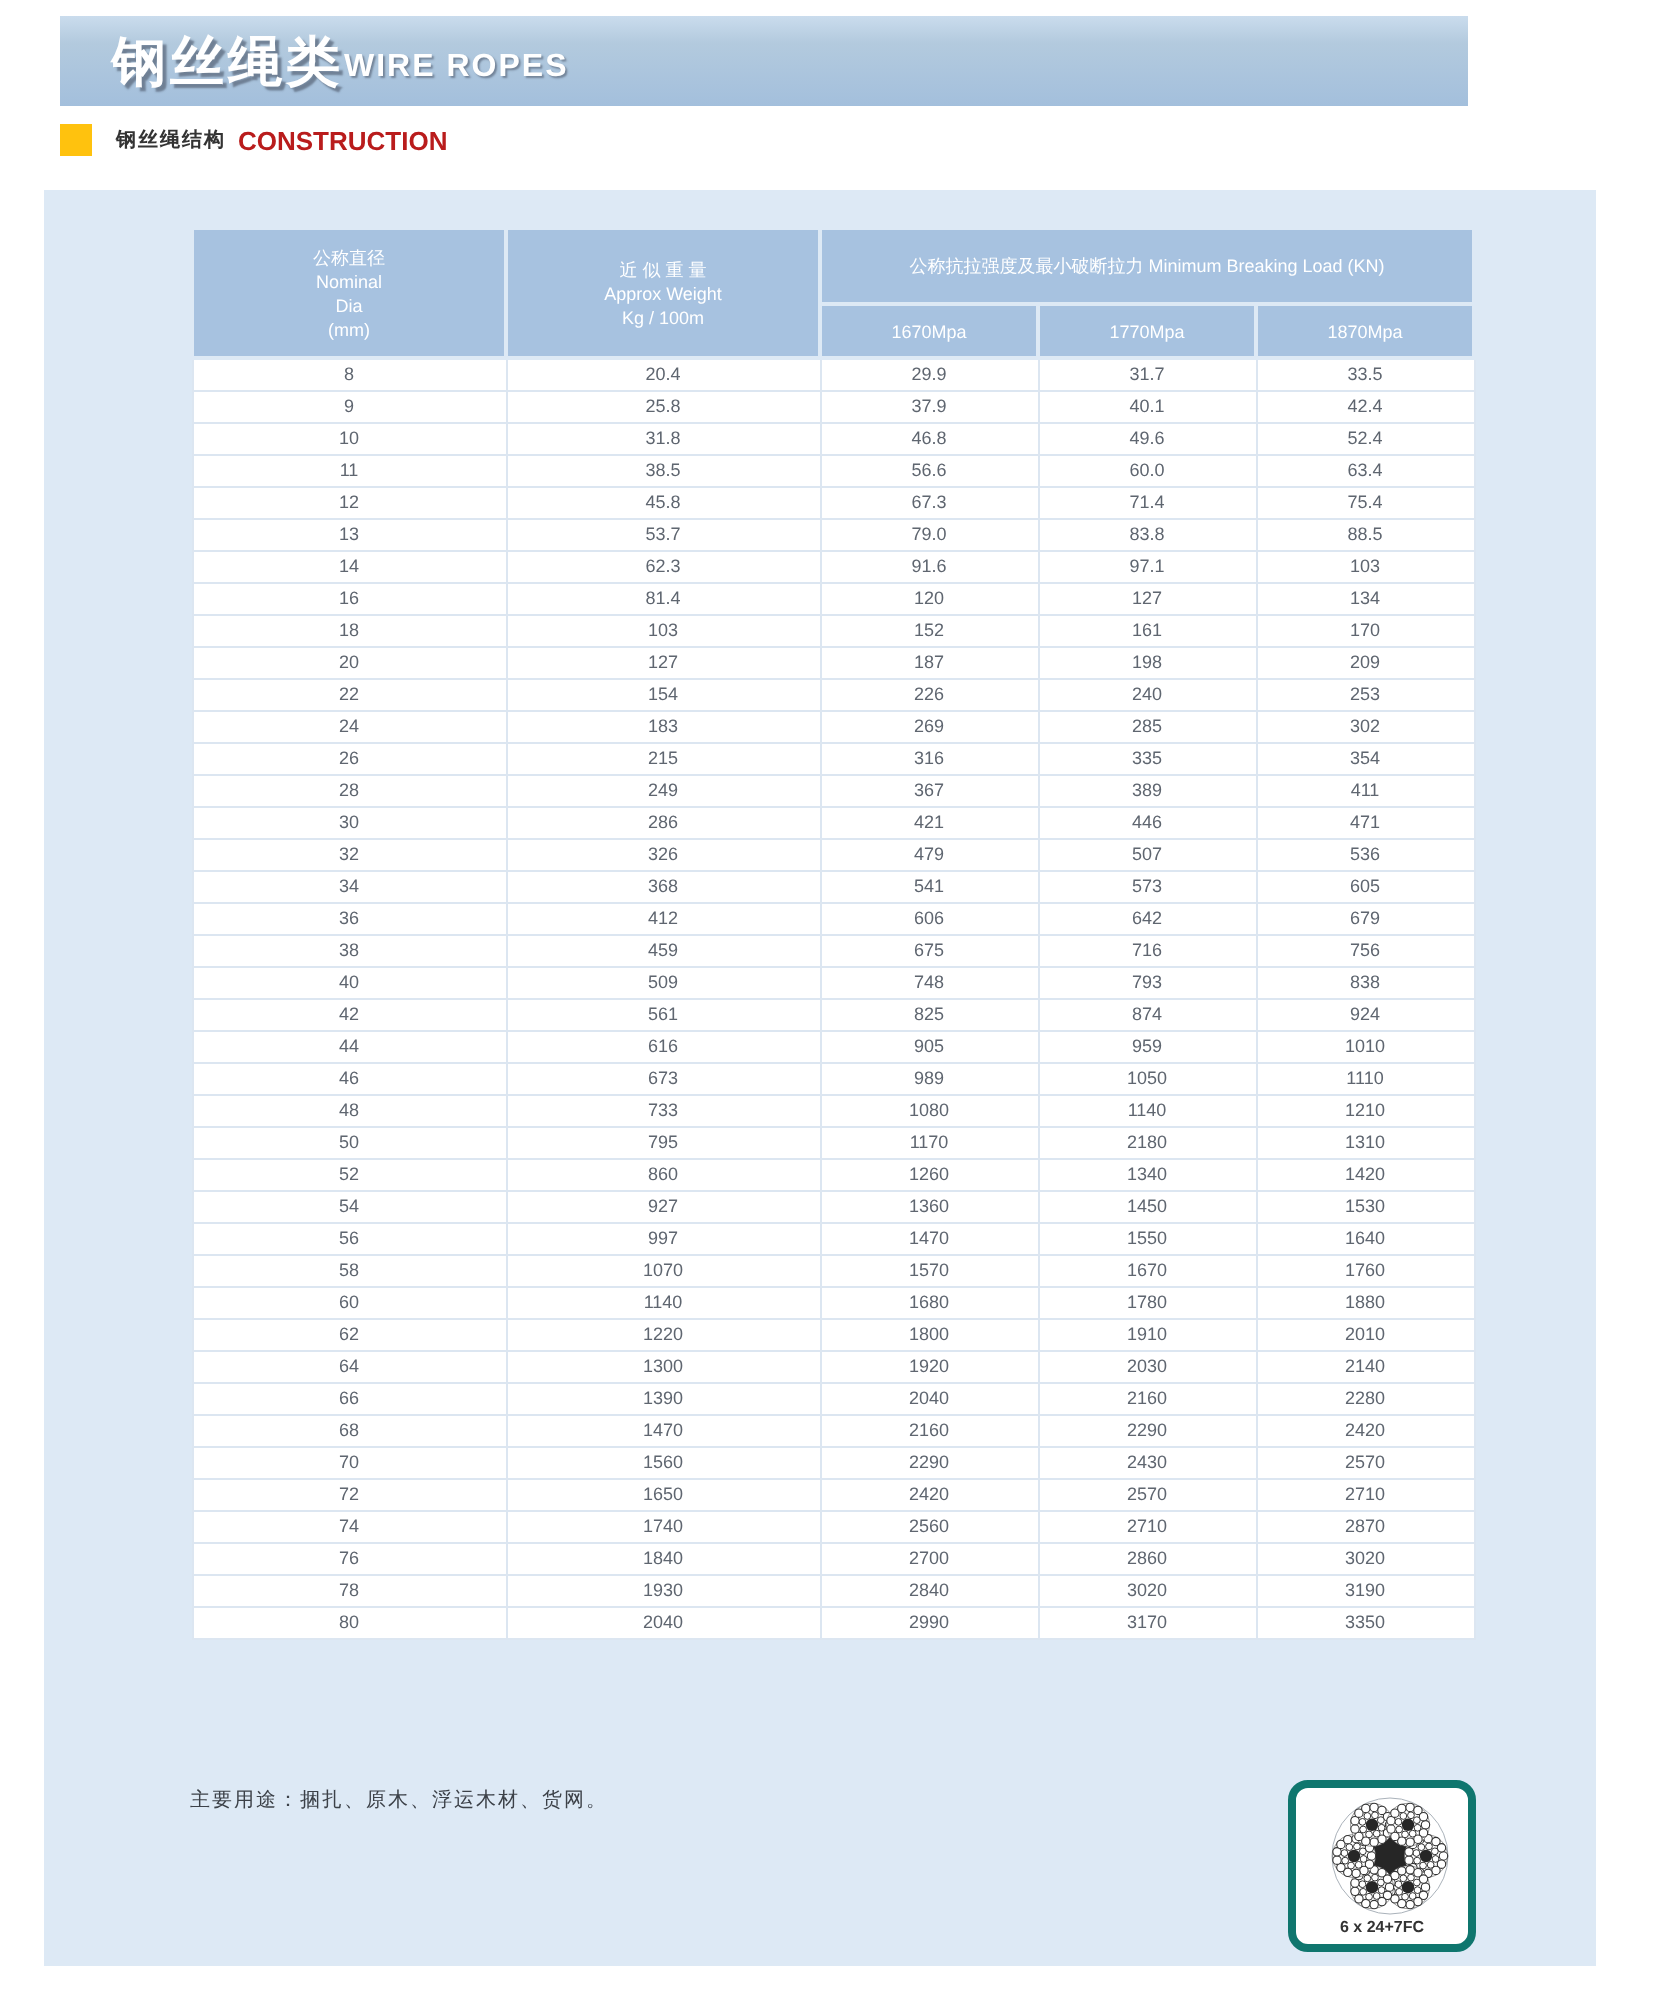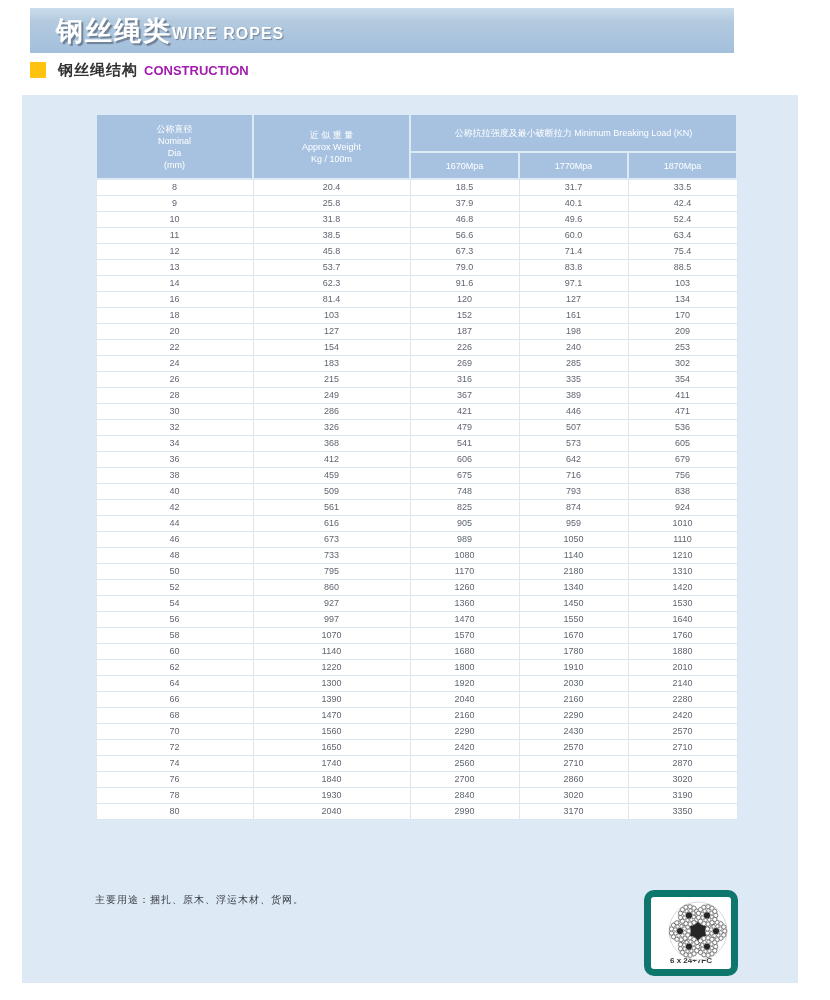--- a/index.html
+++ b/index.html
@@ -11,22 +11,22 @@
     background: linear-gradient(#cadced 0%, #b3cade 30%, #a3bfdc 100%);
     display:flex; align-items:center; }
   .banner-title-zh { margin-left:26px; font-size:27px; font-weight:bold; color:#fff;
     letter-spacing:2px; text-shadow: 2px 2px 1px rgba(100,115,135,.85); }
   .banner-title-en { margin-left:0; margin-top:6px; font-size:16px; font-weight:bold; color:#fff;
     letter-spacing:1px; text-shadow: 1px 1px 1px rgba(100,115,135,.8); }
 
   
   .section-head { position:absolute; left:30px; top:61px; height:18px; display:flex; align-items:center; }
   .bullet { width:16px; height:16px; background:#ffc20e; margin-right:12px; }
-  .section-zh { font-size:15px; font-weight:bold; color:#333; letter-spacing:1px; }
-  .section-en { font-size:13px; font-weight:bold; color:#a21caf; margin-left:6px; }
+  .section-zh { font-size:10px; font-weight:bold; color:#333; letter-spacing:1px; }
+  .section-en { font-size:13px; font-weight:bold; color:#b91c1c; margin-left:6px; }
 
   
   .panel { position:absolute; left:22px; top:95px; width:776px; height:888px; background:#dde9f5; }
 
   
   table.spec { position:absolute; left:73px; top:18px; width:642px;
     border-collapse:collapse; table-layout:fixed; }
   table.spec col.c1, table.spec col.c2 { width:157px; }
   table.spec col.c3, table.spec col.c4, table.spec col.c5 { width:109px; }
   table.spec th { background:#a7c2e0; color:#ffffff; font-weight:normal;
@@ -35,21 +35,21 @@
   table.spec th.h-group { height:38px; }
   table.spec th.h-sub { height:27px; }
   table.spec td { background:#ffffff; color:#5f6670; font-size:9px; text-align:center;
     height:16px; border:1px solid #dce6f1; }
 
   
   .note { position:absolute; left:73px; top:798px; font-size:10px; color:#3c4148; letter-spacing:1px; }
 
   
   .rope-box { position:absolute; left:622px; top:795px; width:94px; height:86px;
-    background:#ffffff; border:7px solid #0f766e; border-radius:10px;
+    background:#ffffff; border:4px solid #0f766e; border-radius:10px;
     display:flex; flex-direction:column; align-items:center; justify-content:flex-end; padding-bottom:4px; }
   .rope-box svg { position:absolute; top:3px; left:14px; }
   .rope-label { font-size:8px; font-weight:bold; color:#333; }
 </style>
 </head>
 <body>
 
 <div class="banner">
   <span class="banner-title-zh">钢丝绳类</span>
   <span class="banner-title-en">WIRE ROPES</span>
@@ -89,21 +89,21 @@
       <tr id="sub-header-row">
           <th class="h-sub">1670Mpa</th>
           <th class="h-sub">1770Mpa</th>
           <th class="h-sub">1870Mpa</th>
         </tr>
     </thead>
     <tbody id="table-body">
         <tr>
           <td>8</td>
           <td>20.4</td>
-          <td>18.5</td>
+          <td>29.9</td>
           <td>31.7</td>
           <td>33.5</td>
         </tr>
         <tr>
           <td>9</td>
           <td>25.8</td>
           <td>37.9</td>
           <td>40.1</td>
           <td>42.4</td>
         </tr>

